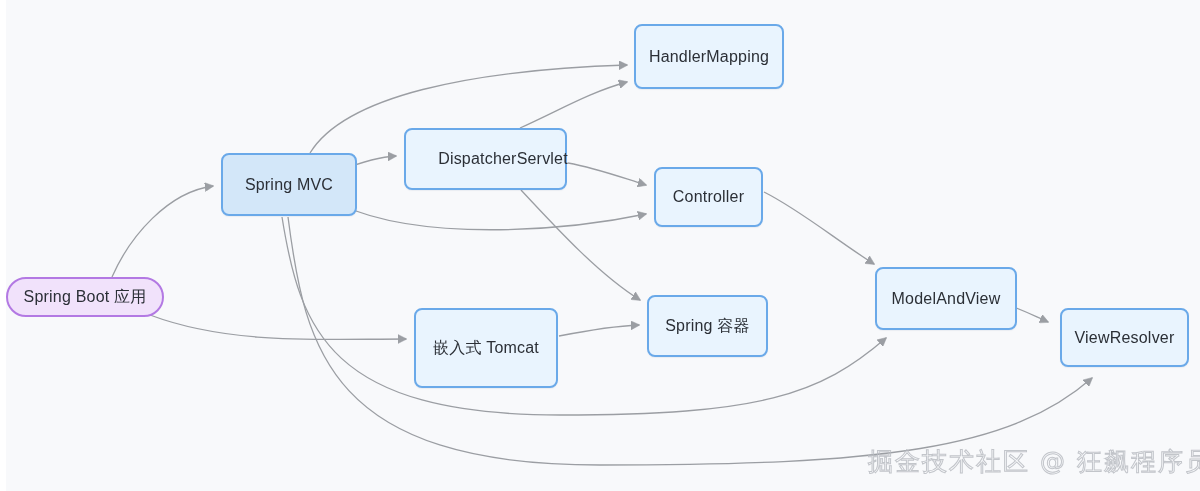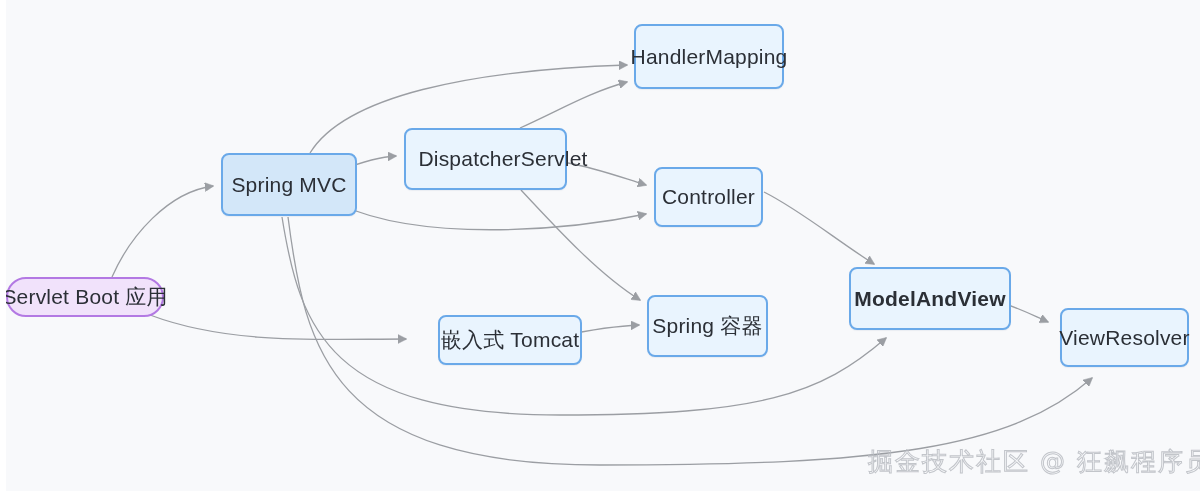--- a/index.html
+++ b/index.html
@@ -32,21 +32,21 @@
   }
   .node {
     position: absolute;
     z-index: 3;
     box-sizing: border-box;
     display: flex;
     align-items: center;
     justify-content: center;
     text-align: center;
     border-radius: 8px;
-    font-size: 21px;
+    font-size: 16px;
     color: #2b2f36;
     letter-spacing: 0.2px;
     line-height: 1.2;
     white-space: nowrap;
   }
   .node.proc {
     background: #e9f4fe;
     border: 2px solid #6aa9e9;
     box-shadow: 0 1px 1px rgba(60,90,130,0.07);
   }
@@ -106,48 +106,48 @@
 
       <path d="M 559,336 C 590,330 615,326 639,325"></path>
 
       <path d="M 764,192 C 800,210 836,240 874,264"></path>
 
       <path d="M 992,300 C 1016,306 1032,315 1048,322"></path>
     </g>
   </svg>
 
   <div class="node startend" style="left:6px; top:277px; width:158px; height:40px;">
-    <span>Servlet Boot 应用</span>
+    <span>Spring Boot 应用</span>
   </div>
 
   <div class="node proc accent" style="left:221px; top:153px; width:136px; height:63px;">
     <span>Spring MVC</span>
   </div>
 
   <div class="node proc" style="left:404px; top:128px; width:163px; height:62px;padding-left:35px;">
     <span>DispatcherServlet</span>
   </div>
 
   <div class="node proc" style="left:634px; top:24px; width:150px; height:65px;">
     <span>HandlerMapping</span>
   </div>
 
   <div class="node proc" style="left:654px; top:167px; width:109px; height:60px;">
     <span>Controller</span>
   </div>
 
-  <div class="node proc" style="left:414px; top:315px; width:144px; height:50px;margin-left:24px;">
+  <div class="node proc" style="left:414px; top:308px; width:144px; height:80px;">
     <span>嵌入式 Tomcat</span>
   </div>
 
   <div class="node proc" style="left:647px; top:295px; width:121px; height:62px;">
     <span>Spring 容器</span>
   </div>
 
-  <div class="node proc" style="left:849px; top:267px; width:162px; height:63px;font-weight:bold;">
+  <div class="node proc" style="left:875px; top:267px; width:142px; height:63px;">
     <span>ModelAndView</span>
   </div>
 
   <div class="node proc" style="left:1060px; top:308px; width:129px; height:59px;">
     <span>ViewResolver</span>
   </div>
 
   <div class="watermark" style="left:868px; top:445px;">掘金技术社区 @ 狂飙程序员</div>
 
 </div>

